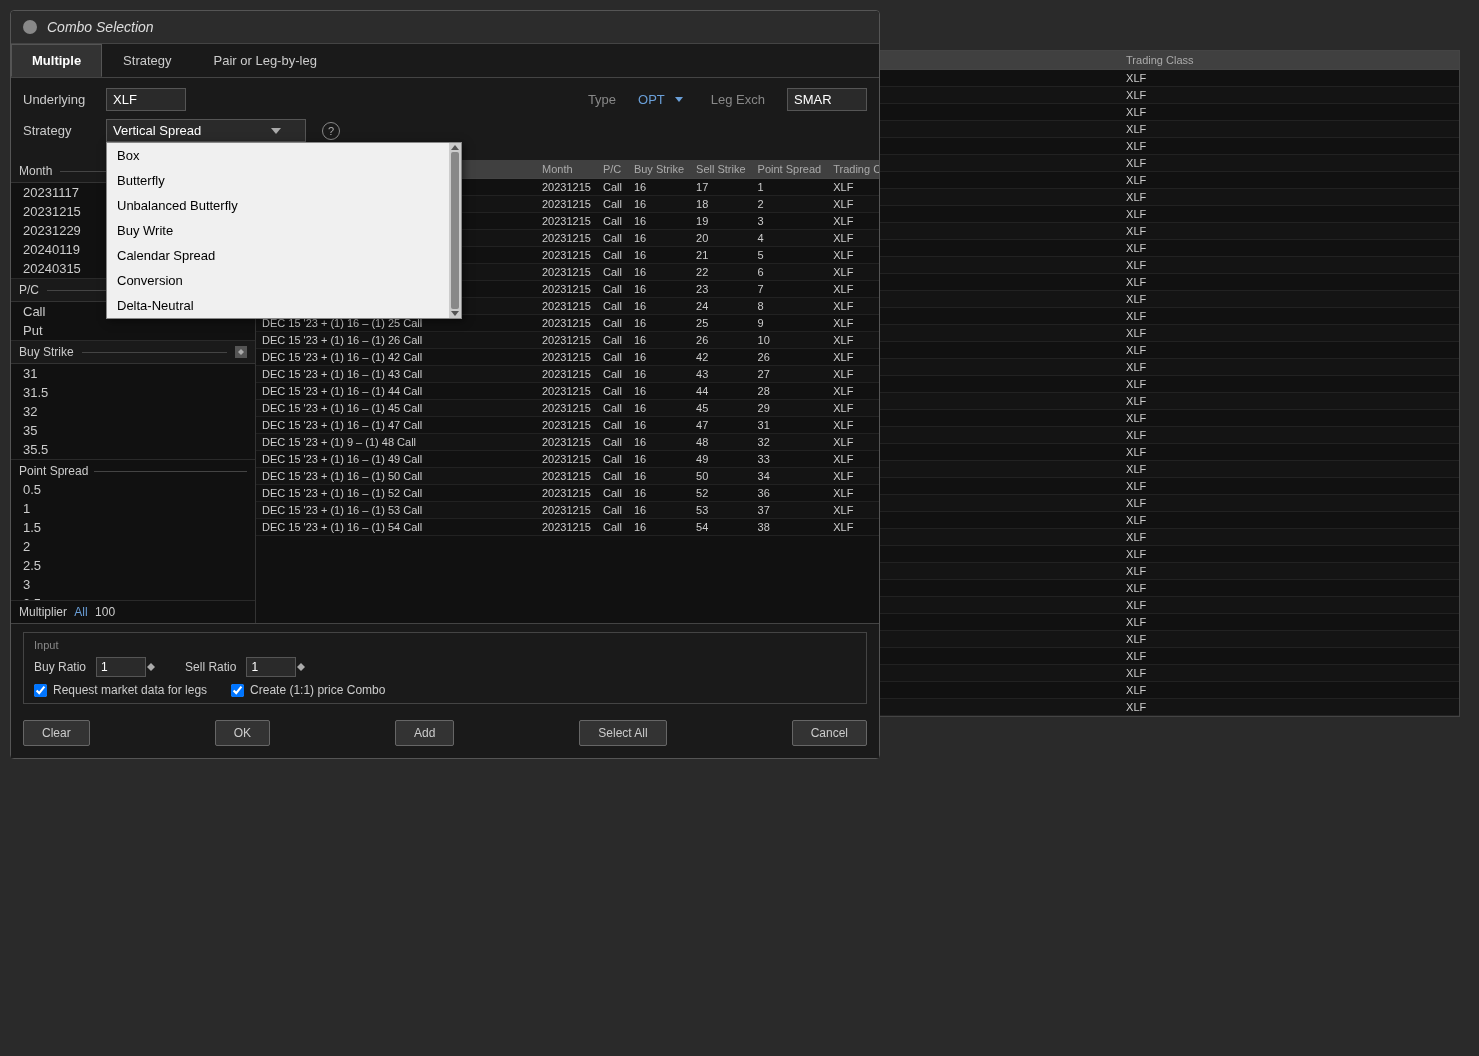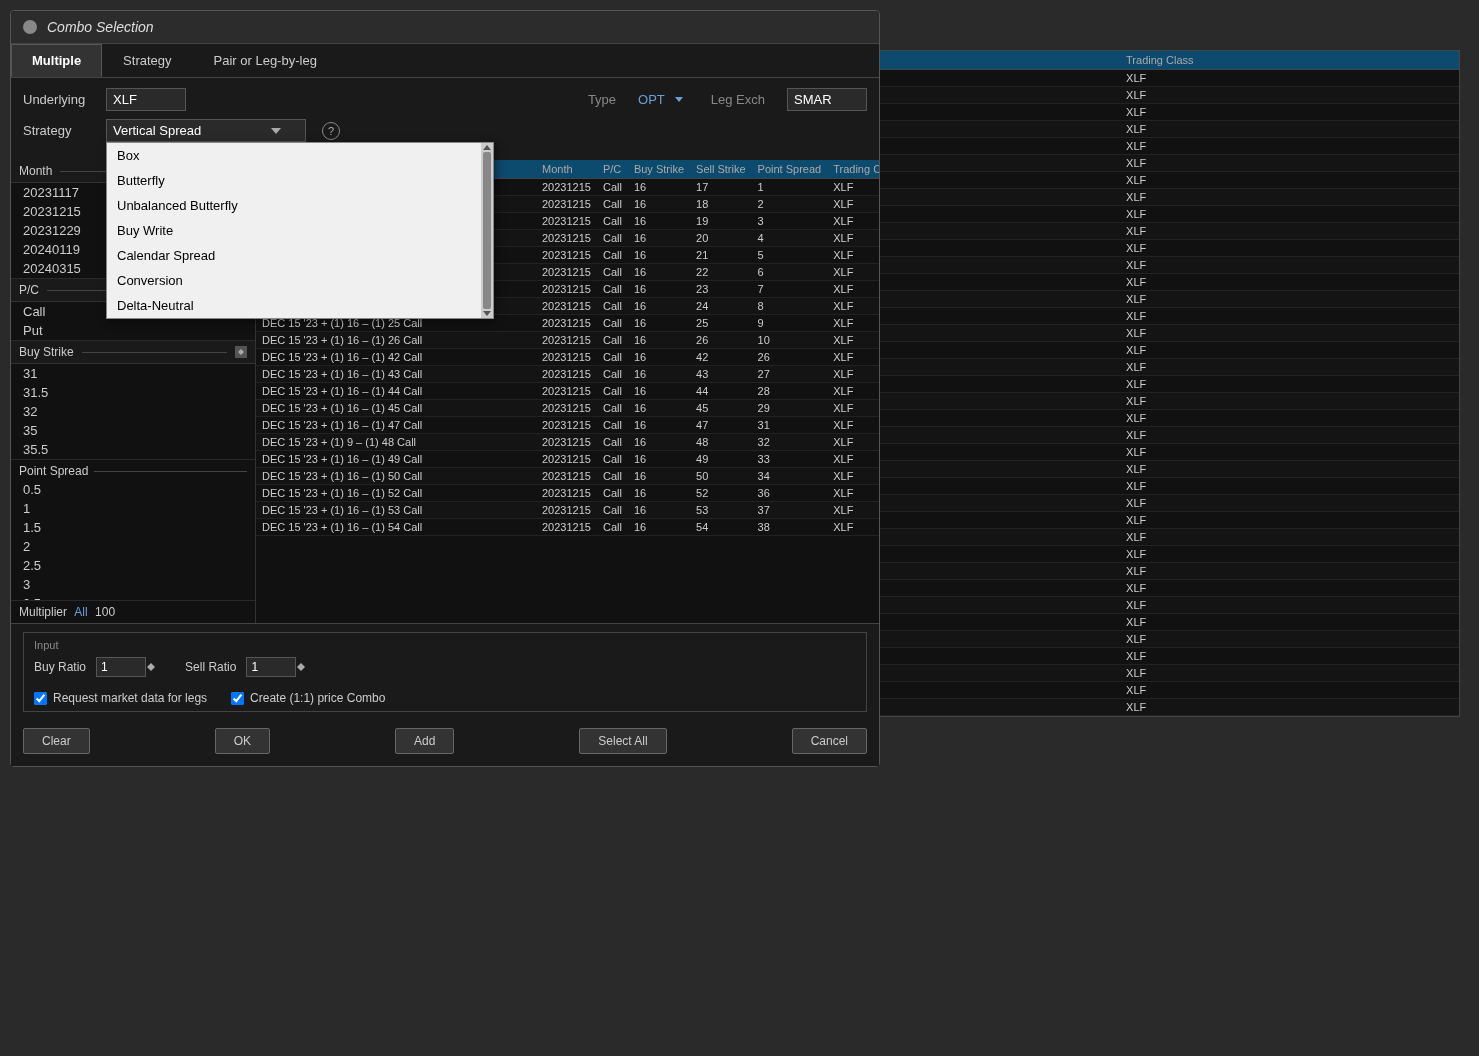--- a/index.html
+++ b/index.html
@@ -156,21 +156,21 @@
       gap: 8px;
     }
 
     
     .data-table {
       width: 100%;
       border-collapse: collapse;
       font-size: 11px;
     }
     .data-table th {
-      background: #0c4a6e;
+      background: #404040;
       color: #aaa;
       padding: 3px 6px;
       text-align: left;
       border-bottom: 1px solid #444;
       font-weight: normal;
       white-space: nowrap;
     }
     .data-table td {
       padding: 2px 6px;
       color: #ccc;
@@ -209,21 +209,21 @@
     }
     .input-section-label {
       color: #888;
       font-size: 11px;
       margin-bottom: 6px;
     }
     .ratio-row {
       display: flex;
       align-items: center;
       gap: 10px;
-      margin-bottom: 14px;
+      margin-bottom: 6px;
     }
     .ratio-label {
       color: #ccc;
       font-size: 12px;
     }
     .ratio-input {
       background: #2a2a2a;
       border: 1px solid #555;
       color: #fff;
       padding: 2px 4px;
@@ -571,21 +571,21 @@
       <input class="form-input" value="SMAR" style="width: 80px;">
     </div>
     <div class="form-row" style="position:relative;">
       <span class="form-label">Strategy</span>
       <div class="strategy-select-container">
         <div class="strategy-display">
           <span>Vertical Spread</span>
           <div class="dropdown-arrow"></div>
         </div>
 
-        <div class="dropdown-menu" style="position:absolute; top:100%; left:0; width:388px; z-index:200;">
+        <div class="dropdown-menu" style="position:absolute; top:100%; left:0; width:356px; z-index:200;">
           <div style="position:relative;">
             <div class="dropdown-menu-item">Box</div>
             <div class="dropdown-menu-item">Butterfly</div>
             <div class="dropdown-menu-item">Unbalanced Butterfly</div>
             <div class="dropdown-menu-item">Buy Write</div>
             <div class="dropdown-menu-item">Calendar Spread</div>
             <div class="dropdown-menu-item">Conversion</div>
             <div class="dropdown-menu-item">Delta-Neutral</div>
 
             <div style="position:absolute; right:0; top:0; width:12px; height:100%; background:#ccc; display:flex; flex-direction:column; align-items:center; padding:2px 0;">

